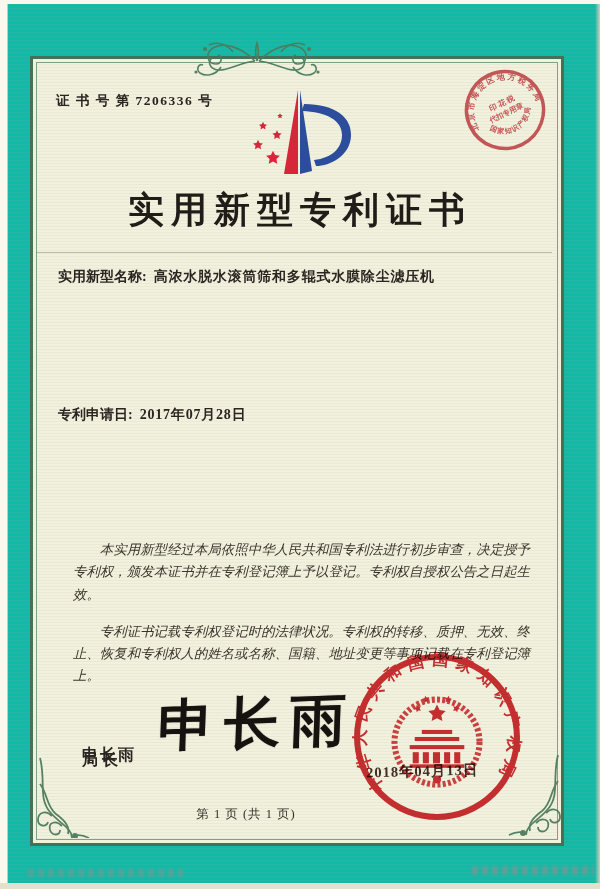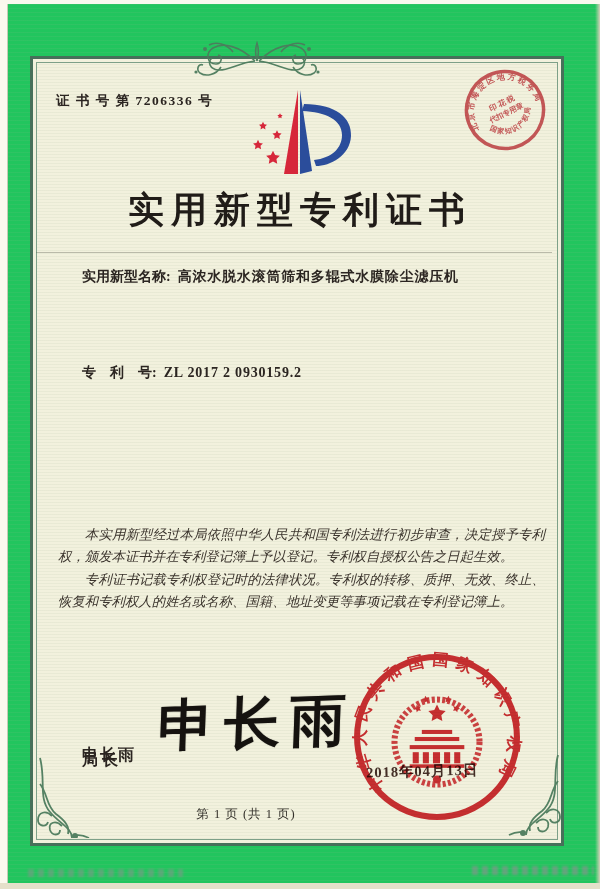--- a/index.html
+++ b/index.html
@@ -1,39 +1,39 @@
 <!DOCTYPE html>
 <html><head>
 <meta charset="utf-8">
 <style>
   html,body{margin:0;padding:0;}
   body{width:600px;height:889px;overflow:hidden;background:#e9e4d0;}
-  .page{position:relative;width:600px;height:889px;background:#22c55e;
+  .page{position:relative;width:600px;height:889px;background:#14b8a6;
         font-family:"Liberation Serif","DejaVu Serif",serif;color:#2b2521;overflow:hidden;}
   
   .page::before{content:"";position:absolute;inset:0;pointer-events:none;
         background:repeating-linear-gradient(0deg, rgba(167,178,146,0.10) 0 1px, transparent 1px 4px);}
   
   .frame{position:absolute;left:30px;top:56px;width:528px;height:784px;
          border:3px solid #47705a;background:#f2f1dd;}
   .frame-inner{position:absolute;inset:3px;border:1px solid #7da088;
          background:repeating-linear-gradient(0deg, rgba(150,170,140,0.10) 0 1px, transparent 1px 3px);}
   .crease{position:absolute;left:36px;width:516px;height:1px;background:rgba(95,98,84,0.38);}
   
   .cert-no{position:absolute;left:56px;top:92px;font-size:13.5px;font-weight:600;letter-spacing:1.5px;}
   .logo{position:absolute;left:230px;top:84px;width:140px;height:100px;}
   .title{position:absolute;left:0;top:186px;width:600px;text-align:center;
          font-size:36px;font-weight:bold;letter-spacing:7px;color:#201c18;}
   
-  .row{position:absolute;left:58px;font-size:14px;font-weight:600;white-space:nowrap;margin-left:24px;}
+  .row{position:absolute;left:58px;font-size:14px;font-weight:600;white-space:nowrap;}
   .row .val{margin-left:7px;letter-spacing:0.8px;}
   
   .legal{position:absolute;left:58px;top:524px;width:487px;font-size:13.4px;line-height:22.3px;
          text-align:justify;color:#3a332c;font-style:italic;}
-  .legal p{margin:0;text-indent:2em;}
+  .legal p{margin:15px;text-indent:2em;}
   
   .signer-title{position:absolute;left:82px;top:750px;font-size:16px;font-weight:700;letter-spacing:4px;}
   .signer-name{position:absolute;left:82px;top:745px;font-size:16px;font-weight:700;letter-spacing:2px;}
   .signature{position:absolute;left:158px;top:686px;font-size:56px;font-weight:600;color:#15120f;
          letter-spacing:10px;transform:rotate(-2deg) skewX(-4deg);
          text-shadow:0 0 1px rgba(0,0,0,0.55);}
   
   .tax-stamp{position:absolute;left:463px;top:68px;width:84px;height:84px;
          transform:rotate(-26deg);opacity:0.88;mix-blend-mode:multiply;}
   .big-seal{position:absolute;left:351px;top:651px;width:172px;height:172px;
@@ -135,22 +135,22 @@
     <text x="60" y="53" text-anchor="middle" font-size="11" font-weight="bold" fill="#c9454e">印 花 税</text>
     <text x="60" y="68" text-anchor="middle" font-size="10.5" font-weight="bold" fill="#c9454e">代扣专用章</text>
   </svg>
 
   <div class="title">实用新型专利证书</div>
   <div class="crease" style="top:252px;"></div>
 
   <div class="row" style="top:268px;">
     <span class="lab">实用新型名称:</span><span class="val">高浓水脱水滚筒筛和多辊式水膜除尘滤压机</span>
   </div>
-  <div class="row" style="top:364px;">
-    <span class="lab">专　利　号:</span><span class="val">ZL 2017 2 0930159.2</span>
+  <div class="row" style="top:406px;">
+    <span class="lab">专利申请日:</span><span class="val">2017年07月28日</span>
   </div>
 
   <div class="legal">
     <p>本实用新型经过本局依照中华人民共和国专利法进行初步审查，决定授予专利权，颁发本证书并在专利登记簿上予以登记。专利权自授权公告之日起生效。</p>
     <p>专利证书记载专利权登记时的法律状况。专利权的转移、质押、无效、终止、恢复和专利权人的姓名或名称、国籍、地址变更等事项记载在专利登记簿上。</p>
   </div>
 
   <div class="signer-title">局长</div>
   <div class="signer-name">申长雨</div>
   <div class="signature">申长雨</div>

